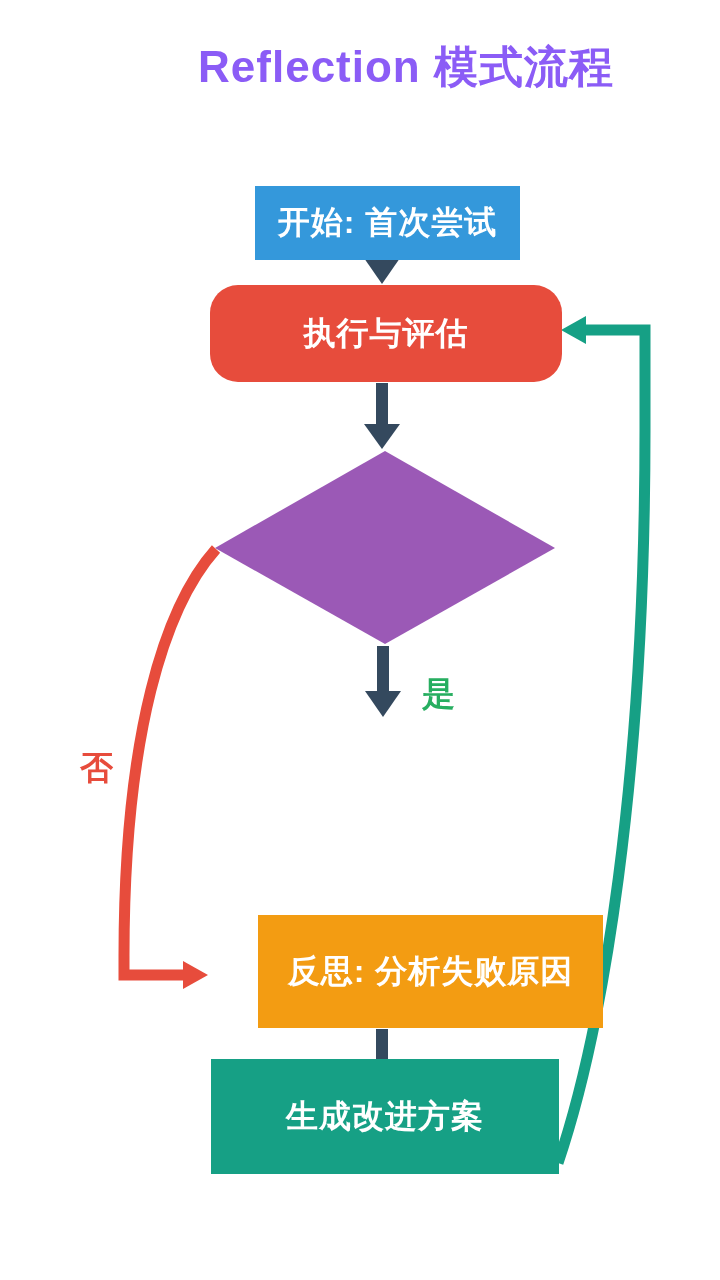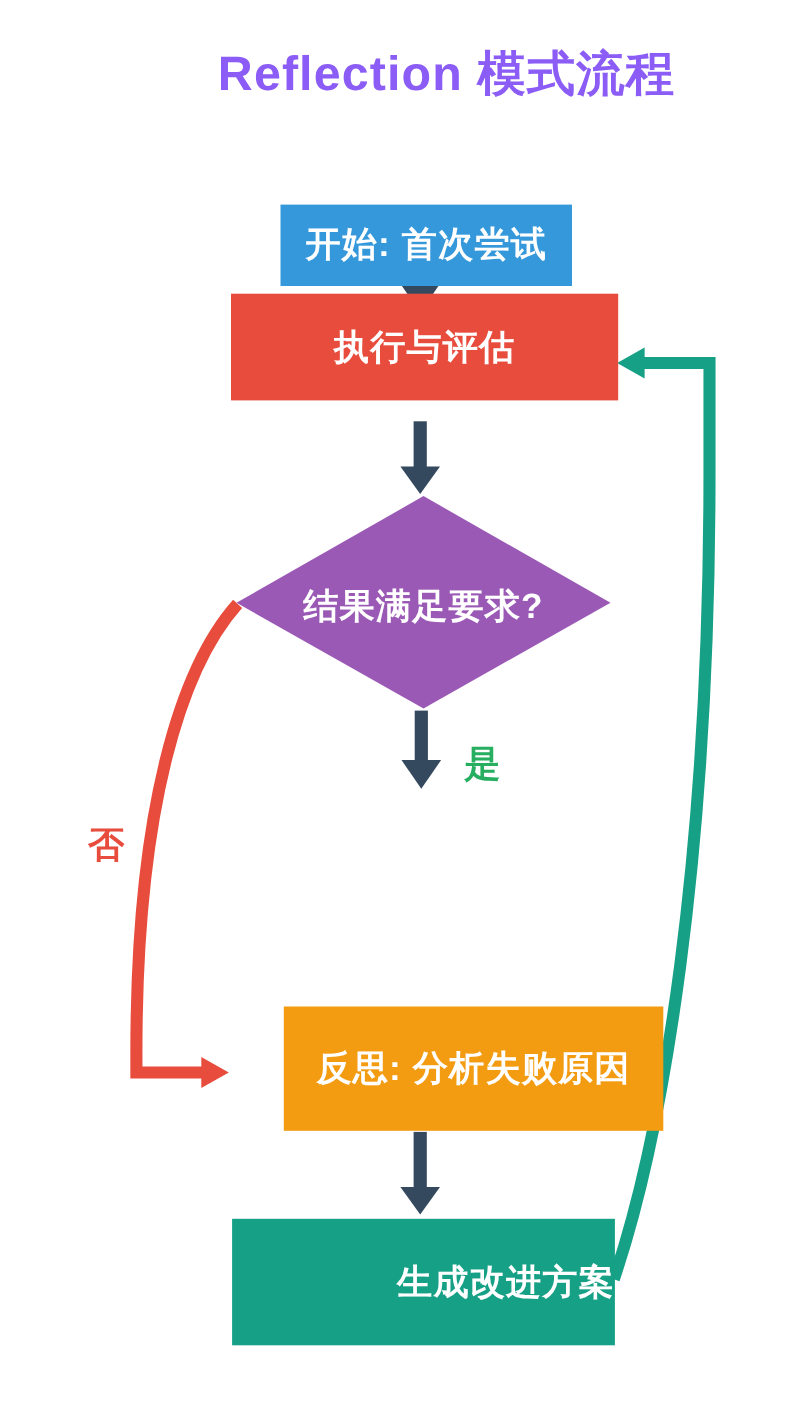--- a/index.html
+++ b/index.html
@@ -38,24 +38,24 @@
     display: flex;
     align-items: center;
     justify-content: center;
     color: #ffffff;
     font-size: 32px;
     font-weight: bold;
     letter-spacing: 1px;
     box-sizing: border-box;
   }
   .node-start   { left: 255px; top: 142px;  width: 265px; height: 74px; margin-top: 44px;  }
-  .node-execute { left: 210px; top: 267px;  width: 352px; height: 97px;  }
+  .node-execute { left: 210px; top: 285px;  width: 352px; height: 97px; border-radius: 28px;  }
   .node-finish  { left: 255px; top: 720px;  width: 263px; height: 80px;  }
   .node-reflect { left: 210px; top: 915px;  width: 345px; height: 113px; }
-  .node-improve { left: 211px; top: 1108px; width: 348px; height: 115px; justify-content: flex-end; }
+  .node-improve { left: 211px; top: 1059px; width: 348px; height: 115px; }
   .decision-label {
     position: absolute;
     left: 235px;
     top: 530px;
     width: 300px;
     text-align: center;
     color: #ffffff;
     font-size: 32px;
     font-weight: bold;
     letter-spacing: 1px;
@@ -99,21 +99,20 @@
   </svg>
 
   <div class="node node-start" style="background: rgb(52, 152, 219);">
     <span>开始: 首次尝试</span>
   </div>
 
   <div class="node node-execute" style="background: rgb(231, 76, 60);">
     <span>执行与评估</span>
   </div>
 
-  <div class="decision-label">结果满足要求?</div>
 
   <div class="edge-label label-yes">是</div>
 
   <div class="edge-label label-no">否</div>
 
 
   <div class="node node-reflect" style="background: rgb(243, 156, 18); margin-left: 48px;">
     <span>反思: 分析失败原因</span>
   </div>
 

